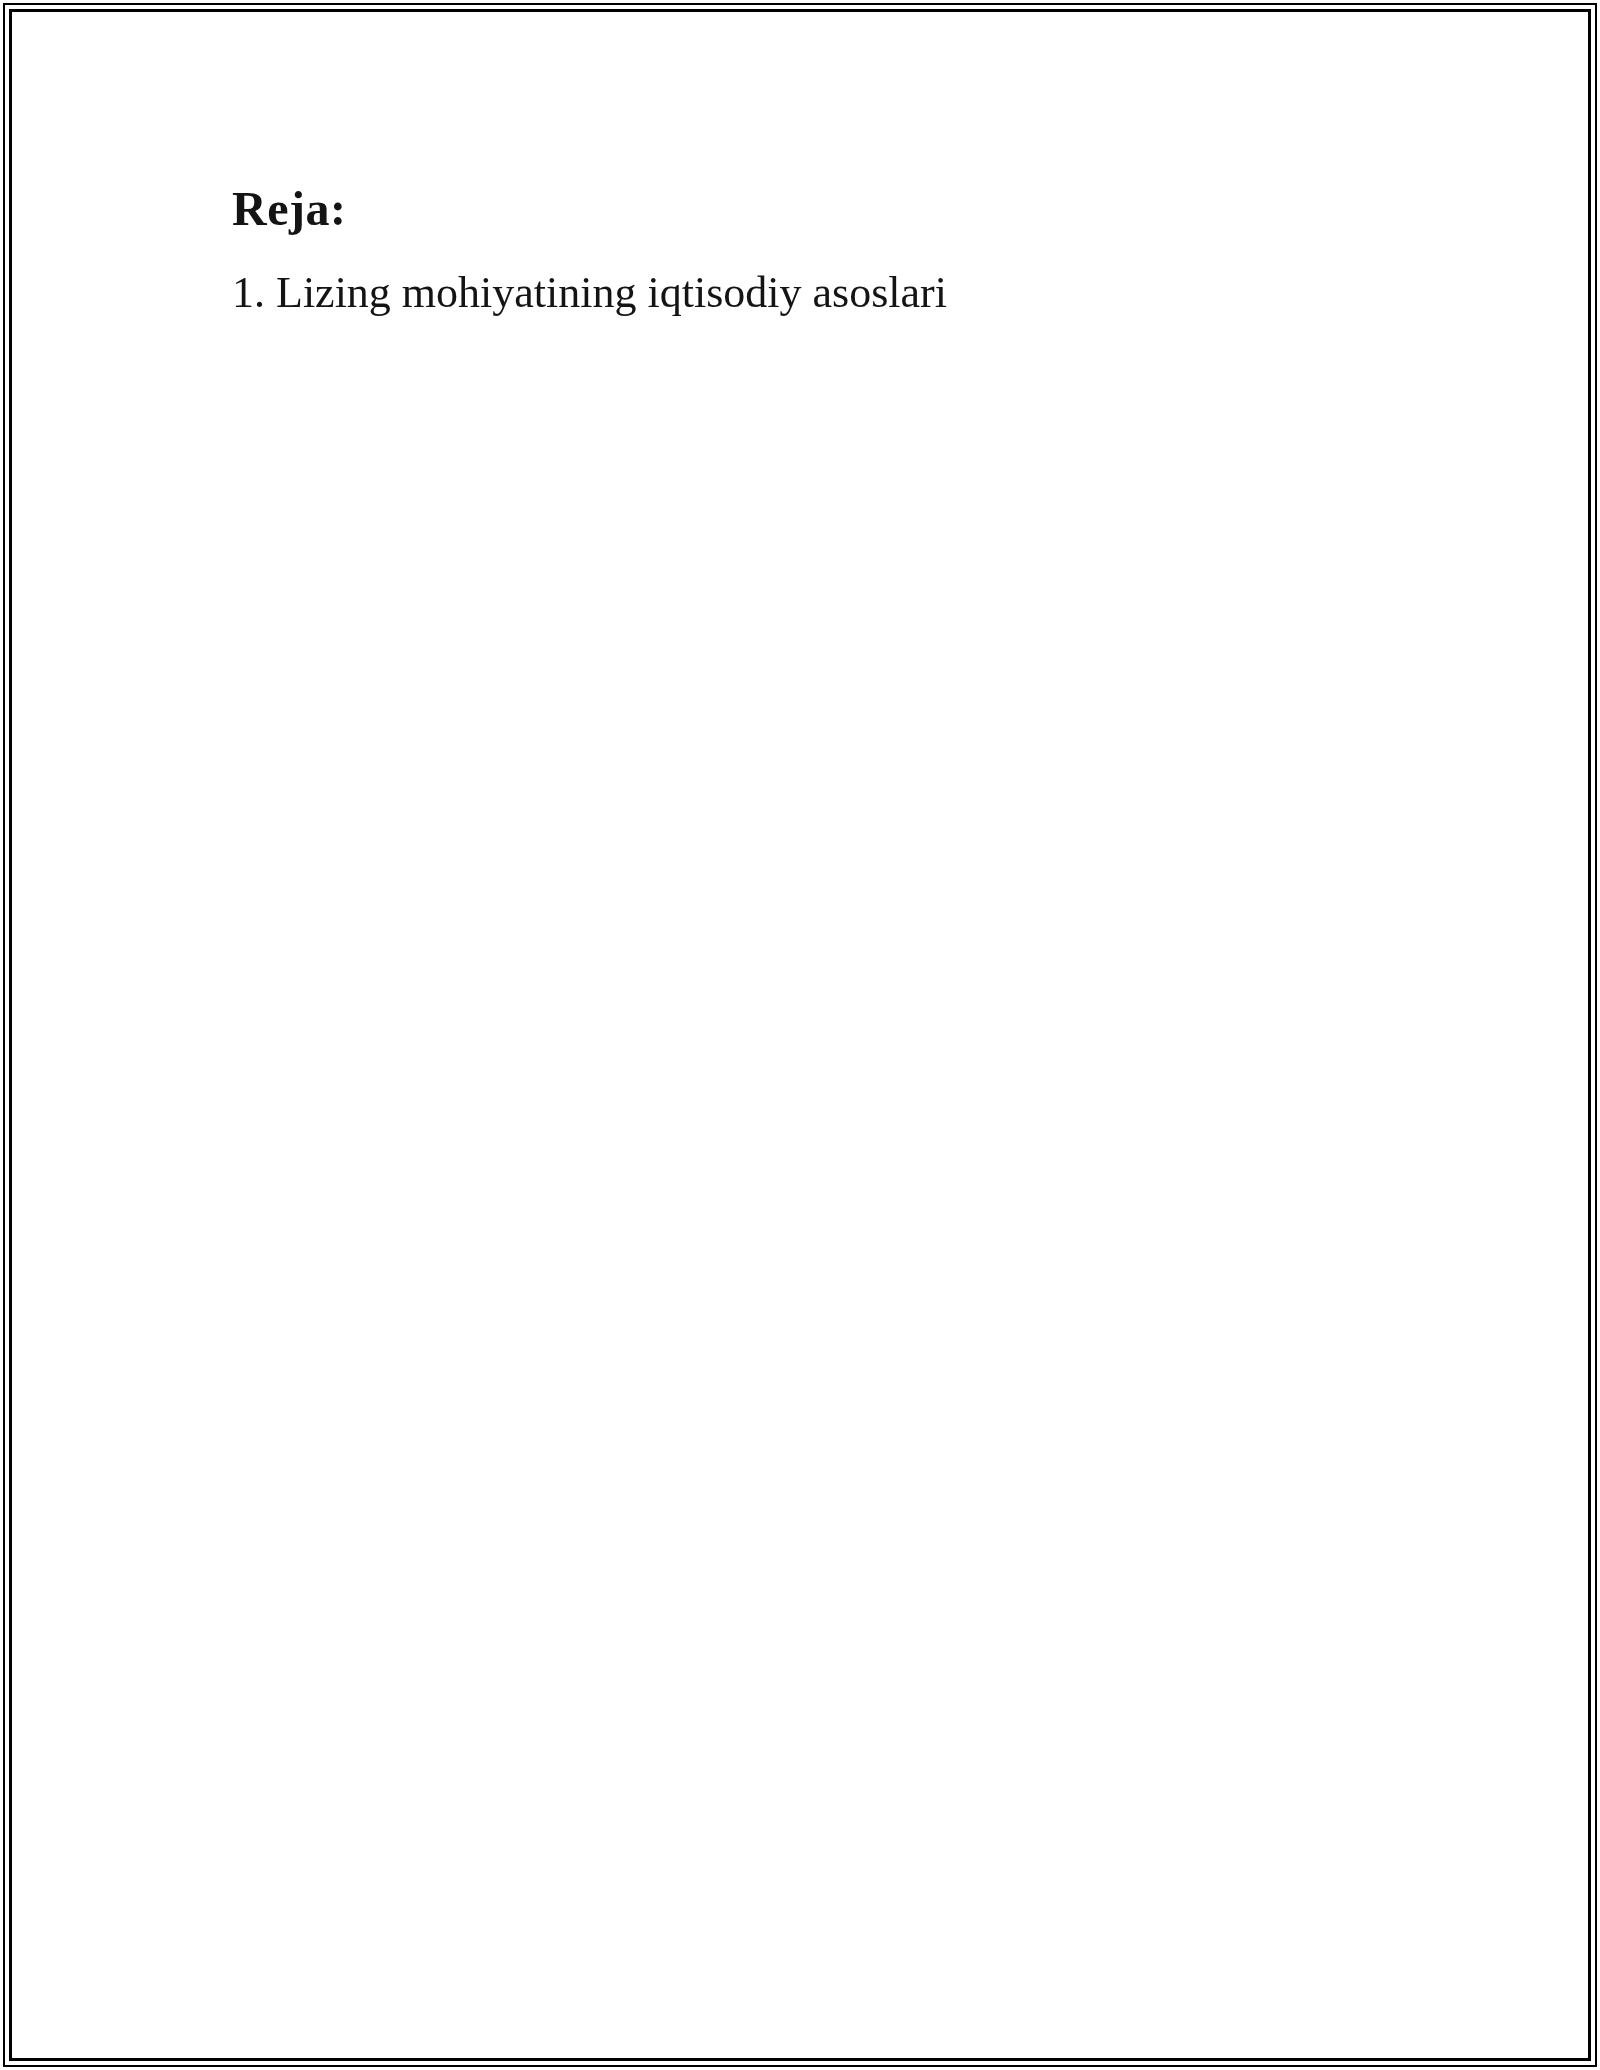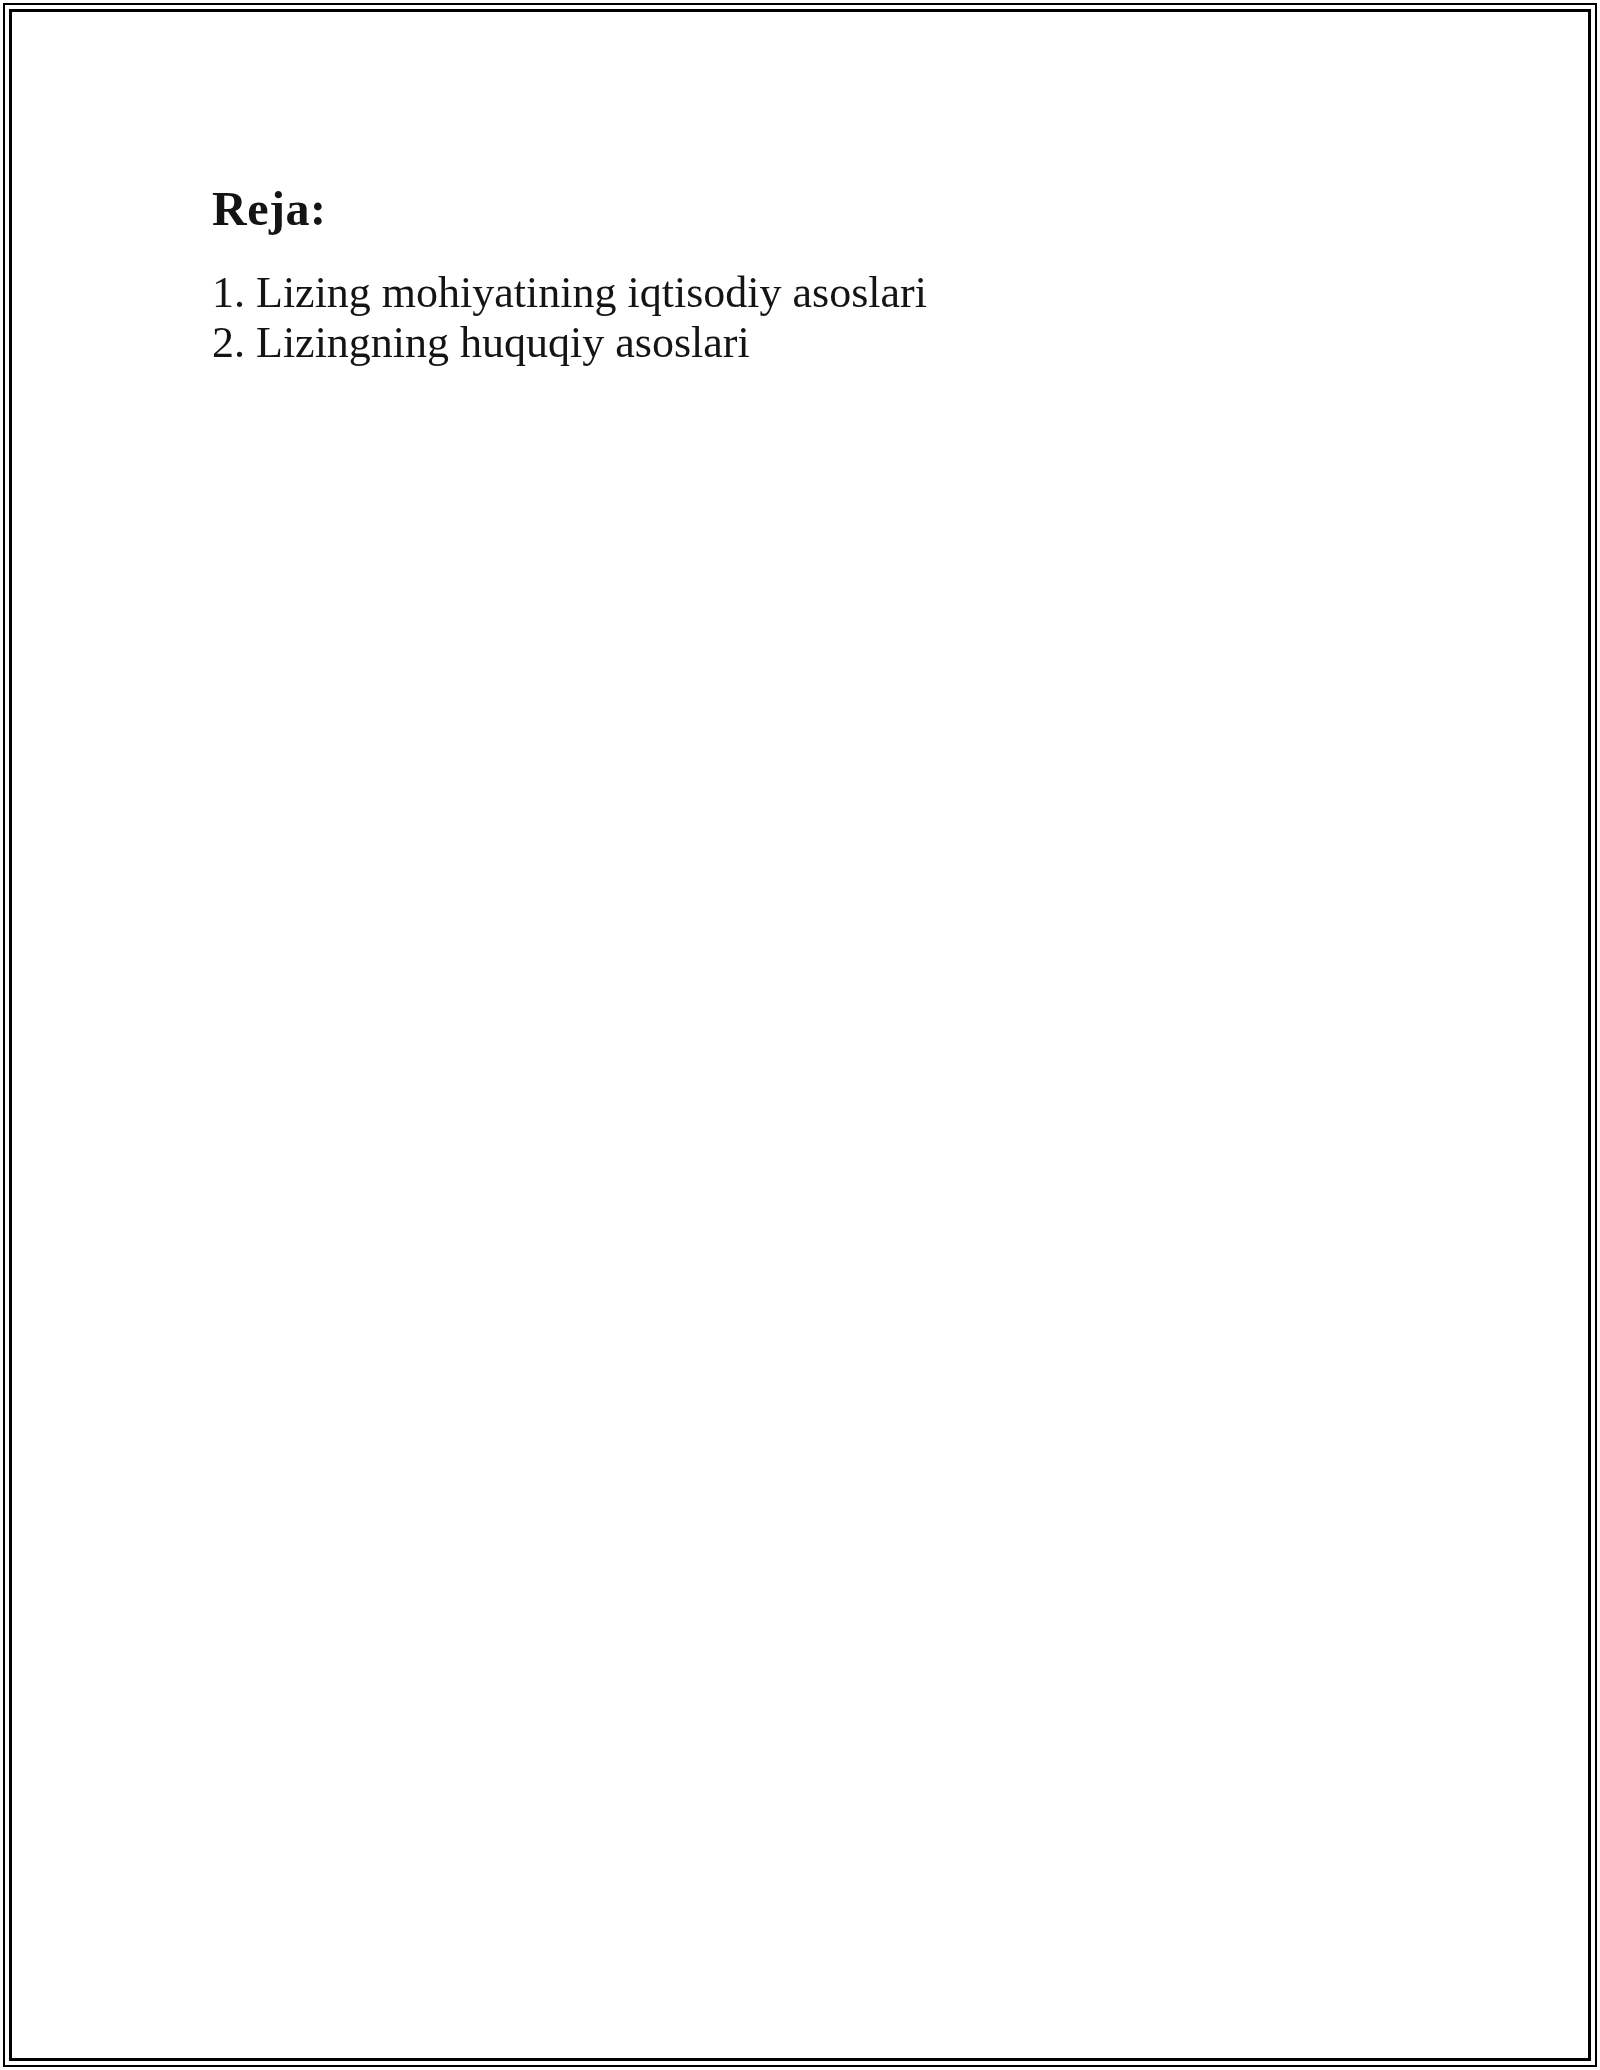--- a/index.html
+++ b/index.html
@@ -22,21 +22,21 @@
       pointer-events: none;
     }
     .inner-frame {
       position: absolute;
       top: 9px; left: 9px; right: 9px; bottom: 9px;
       border: 3px solid #000000;
       pointer-events: none;
     }
     .content {
       position: absolute;
-      left: 212px;
+      left: 232px;
       top: 181px;
       right: 110px;
     }
     .heading {
       font-size: 48px;
       font-weight: bold;
       line-height: 55px;
       letter-spacing: 0.5px;
     }
     .plan-list {
@@ -58,18 +58,14 @@
 <div class="inner-frame"></div>
 
 <div class="content">
   <div class="heading">Reja:</div>
 
   <div class="plan-list">
     <div class="list-item">
       <span class="num">1.</span>
       <span class="txt">Lizing mohiyatining iqtisodiy asoslari</span>
     </div>
-    <div class="list-item">
-      <span class="num">2.</span>
-      <span class="txt">Lizingning huquqiy asoslari</span>
-    </div>
   </div>
 </div>
 
 </body></html>

